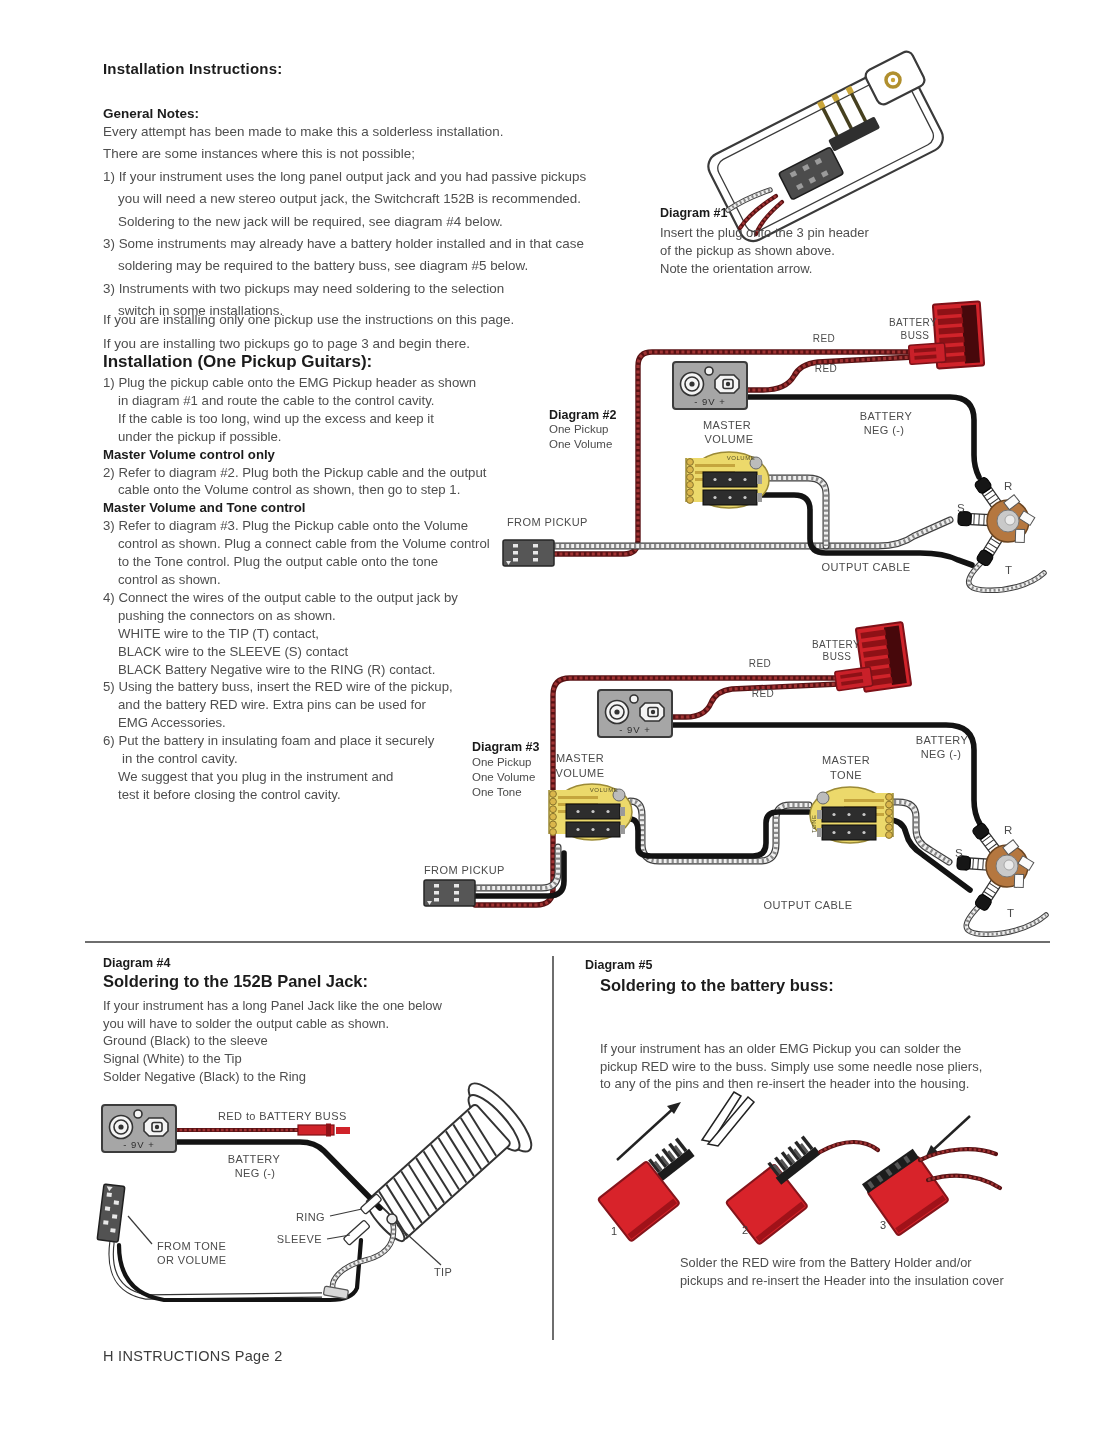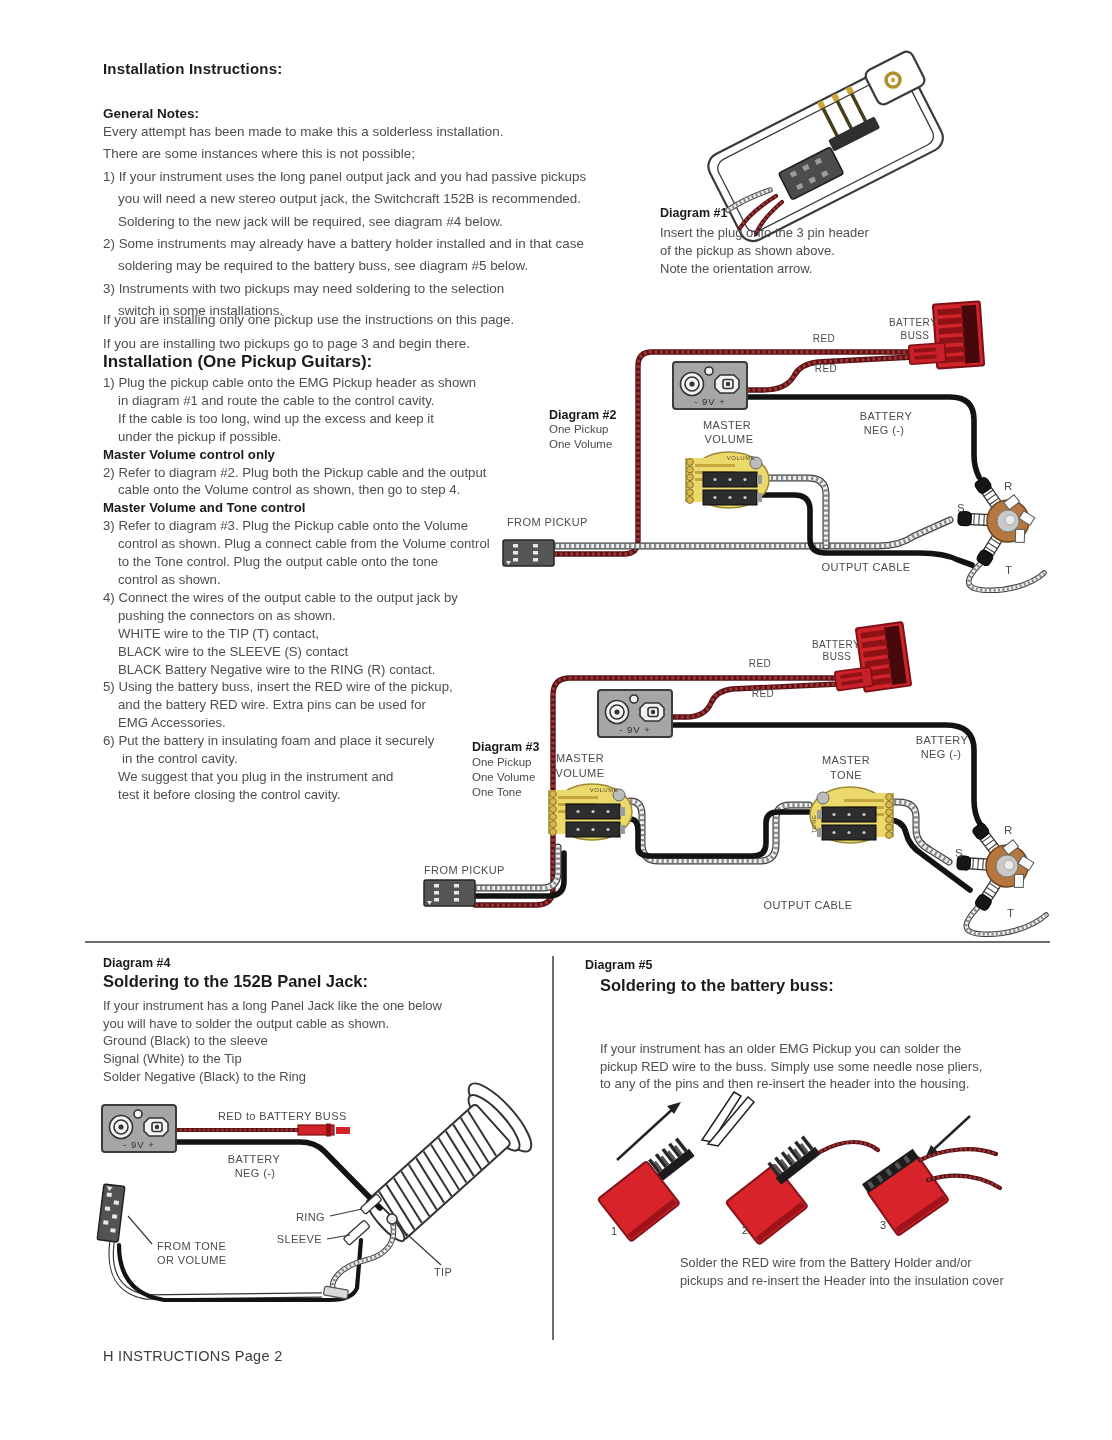--- a/index.html
+++ b/index.html
@@ -86,41 +86,41 @@
   <div class="abs h1" style="left:103px;top:60px;">Installation Instructions:</div>
 
   <div class="abs h2" style="left:103px;top:106px;">General Notes:</div>
 
   <div class="abs body-lines" style="left:103px;top:121px;">
     <div>Every attempt has been made to make this a solderless installation.</div>
     <div>There are some instances where this is not possible;</div>
     <div>1) If your instrument uses the long panel output jack and you had passive pickups</div>
     <div class="ind">you will need a new stereo output jack, the Switchcraft 152B is recommended.</div>
     <div class="ind">Soldering to the new jack will be required, see diagram #4 below.</div>
-    <div>2) Some instruments may already have a battery holder installed and in that case</div>
+    <div>3) Some instruments may already have a battery holder installed and in that case</div>
     <div class="ind">soldering may be required to the battery buss, see diagram #5 below.</div>
     <div>3) Instruments with two pickups may need soldering to the selection</div>
     <div class="ind">switch in some installations.</div>
   </div>
 
   <div class="abs intro-lines" style="left:103px;top:308px;">
     <div>If you are installing only one pickup use the instructions on this page.</div>
     <div>If you are installing two pickups go to page 3 and begin there.</div>
   </div>
 
   <div class="abs h3" style="left:103px;top:352px;">Installation (One Pickup Guitars):</div>
 
   <div class="abs step-lines" style="left:103px;top:374px;">
     <div>1) Plug the pickup cable onto the EMG Pickup header as shown</div>
     <div class="ind">in diagram #1 and route the cable to the control cavity.</div>
     <div class="ind">If the cable is too long, wind up the excess and keep it</div>
     <div class="ind">under the pickup if possible.</div>
     <div class="bold-line">Master Volume control only</div>
     <div>2) Refer to diagram #2. Plug both the Pickup cable and the output</div>
-    <div class="ind">cable onto the Volume control as shown, then go to step 4.</div>
+    <div class="ind">cable onto the Volume control as shown, then go to step 1.</div>
     <div class="bold-line">Master Volume and Tone control</div>
     <div>3) Refer to diagram #3. Plug the Pickup cable onto the Volume</div>
     <div class="ind">control as shown. Plug a connect cable from the  Volume control</div>
     <div class="ind">to the Tone control. Plug the output cable onto the tone</div>
     <div class="ind">control as shown.</div>
     <div>4) Connect the wires of the output cable to the output jack by</div>
     <div class="ind">pushing the connectors on as shown.</div>
     <div class="ind">WHITE wire to the TIP (T) contact,</div>
     <div class="ind">BLACK wire to the SLEEVE (S) contact</div>
     <div class="ind">BLACK Battery Negative wire to the RING (R) contact.</div>

